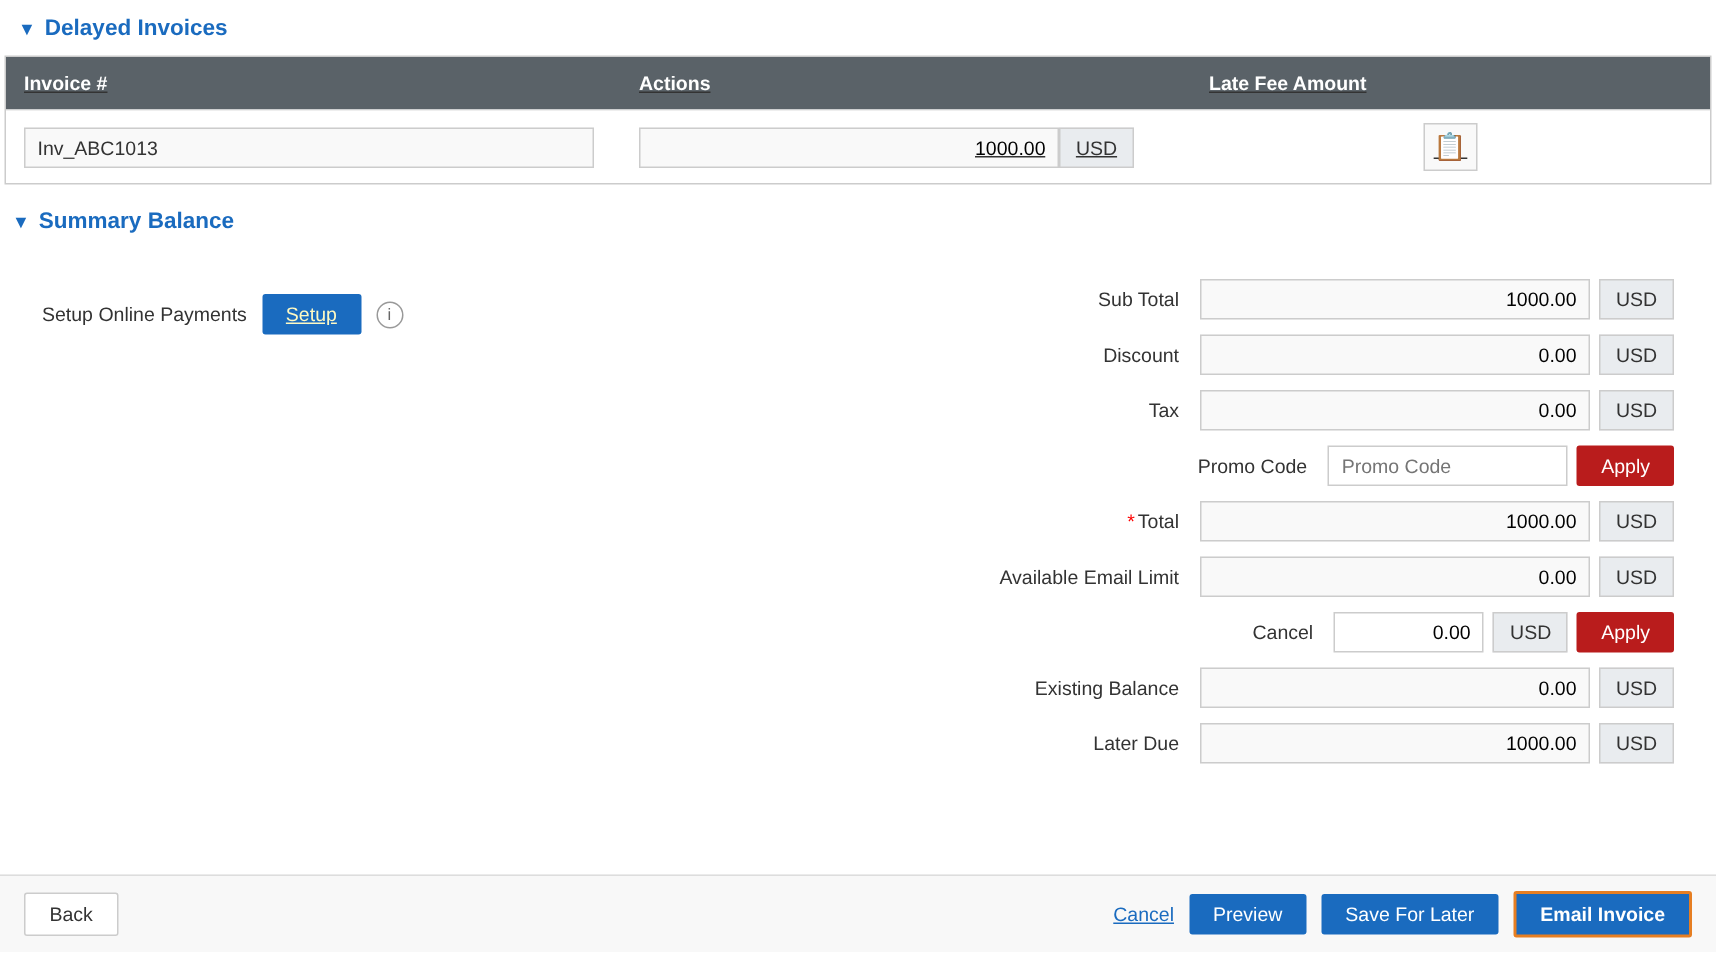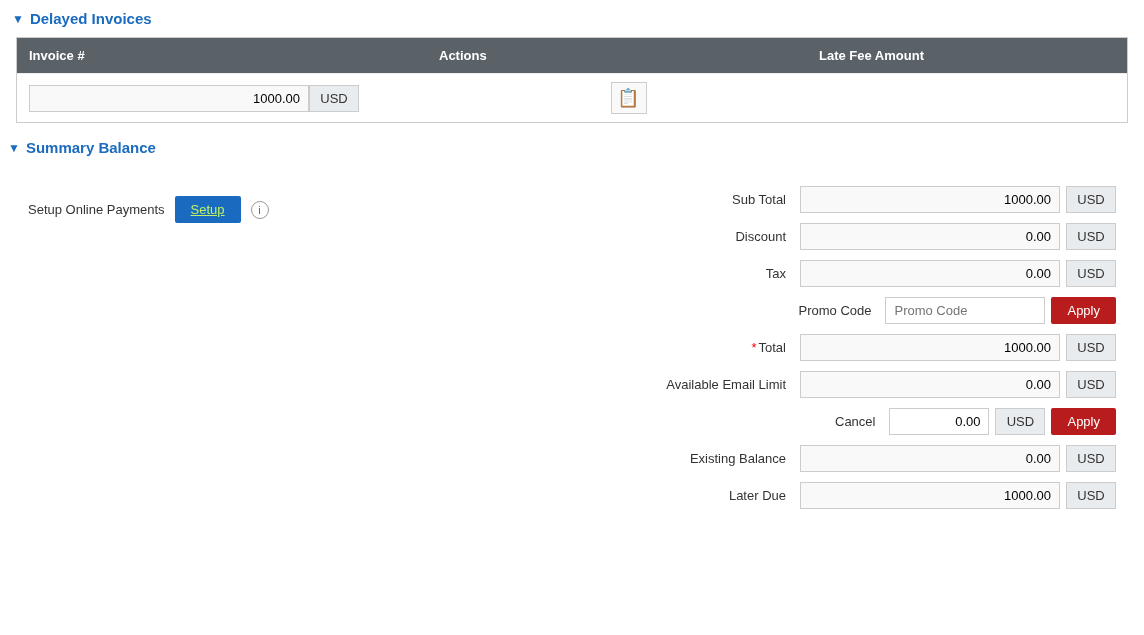--- a/index.html
+++ b/index.html
@@ -8,21 +8,21 @@
     .page-wrapper { width: 1144px; min-height: 635px; position: relative; padding-bottom: 60px; }
 
     
     .section-header {
       display: flex; align-items: center; gap: 6px;
       padding: 10px 12px;
       font-size: 15px; font-weight: bold; color: #1a6bbf; cursor: pointer;
     }
     .chevron-icon { font-size: 12px; color: #1a6bbf; }
 
-    .table-container { border: 1px solid #ccc; margin: 0 16px; }
+    .table-container { border: 1px solid #ccc; margin: 0 3px; text-decoration: underline; }
 
     .table-header {
       display: grid;
       grid-template-columns: 410px 380px 1fr;
       background: #5a6268; color: #fff; font-weight: bold;
       padding: 10px 12px; font-size: 13px;
     }
 
     .table-row {
       display: grid;
@@ -58,21 +58,21 @@
       font-size: 15px; font-weight: bold; color: #1a6bbf; cursor: pointer; margin-bottom: 20px;
     }
 
     .summary-body { display: flex; gap: 15px; }
     .left-panel { flex: 0 0 400px; padding: 20px; }
     .right-panel { flex: 1; padding: 10px 20px; }
 
     .online-payments-row { display: flex; align-items: center; gap: 10px; }
     .setup-label { font-size: 13px; color: #333; }
     .setup-btn {
-      background: #1a6bbf; color: #bef264; border: none; padding: 6px 16px;
+      background: #1a6bbf; color: #fef9c3; border: none; padding: 6px 16px;
       font-size: 13px; cursor: pointer; border-radius: 2px; text-decoration: underline;
     }
     .info-icon {
       display: inline-flex; align-items: center; justify-content: center;
       width: 18px; height: 18px; border-radius: 50%; border: 1px solid #999;
       font-size: 11px; color: #666; cursor: pointer;
     }
 
     
     .summary-row {
@@ -148,20 +148,23 @@
     <span>Delayed Invoices</span>
   </div>
 
   <div class="table-container">
     <div class="table-header">
       <div>Invoice #</div>
       <div>Actions</div>
       <div>Late Fee Amount</div>
     </div>
     <div class="table-row">
+      <div>
+        <input class="invoice-input" type="text" value="Inv_ABC1013" readonly="" style="">
+      </div>
       <div class="fee-cell">
         <input class="fee-input" type="text" value="1000.00" readonly="" style="">
         <span class="currency-badge-gray">USD</span>
       </div>
       <div class="action-cell">
         <span class="action-icon">📋</span>
       </div>
     </div>
   </div>
 
@@ -237,14 +240,25 @@
         <div class="summary-row">
           <span class="summary-label">Later Due</span>
           <input class="summary-value-input" type="text" value="1000.00" readonly="" style="">
           <span class="currency-badge">USD</span>
         </div>
 
       </div>
     </div>
   </div>
 
+  <div class="footer">
+    <div>
+      <button class="back-btn">Back</button>
+    </div>
+    <div class="footer-right">
+      <button class="cancel-link">Cancel</button>
+      <button class="preview-btn">Preview</button>
+      <button class="save-later-btn">Save For Later</button>
+      <button class="email-invoice-btn">Email Invoice</button>
+    </div>
+  </div>
 
 </div>
 
 </body></html>

